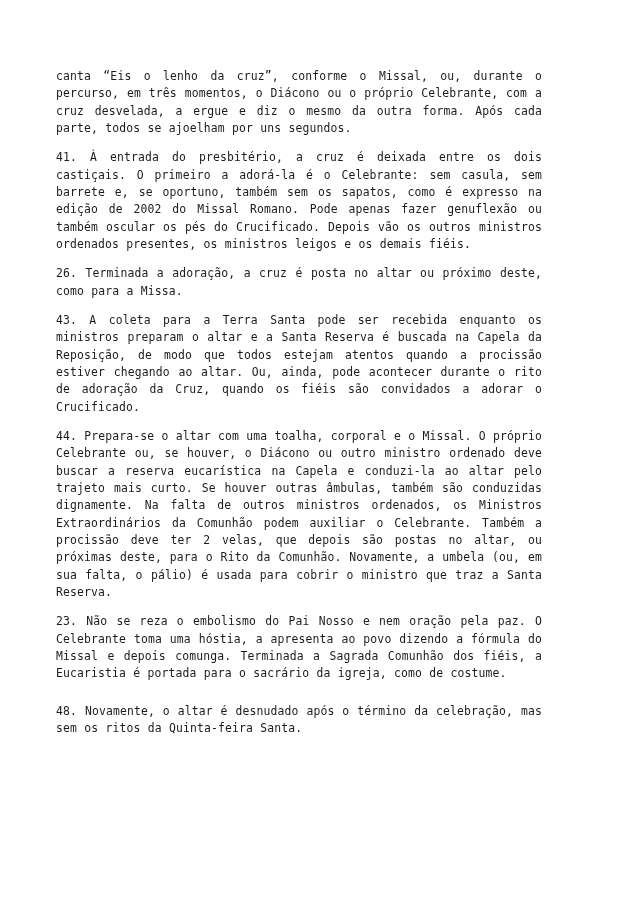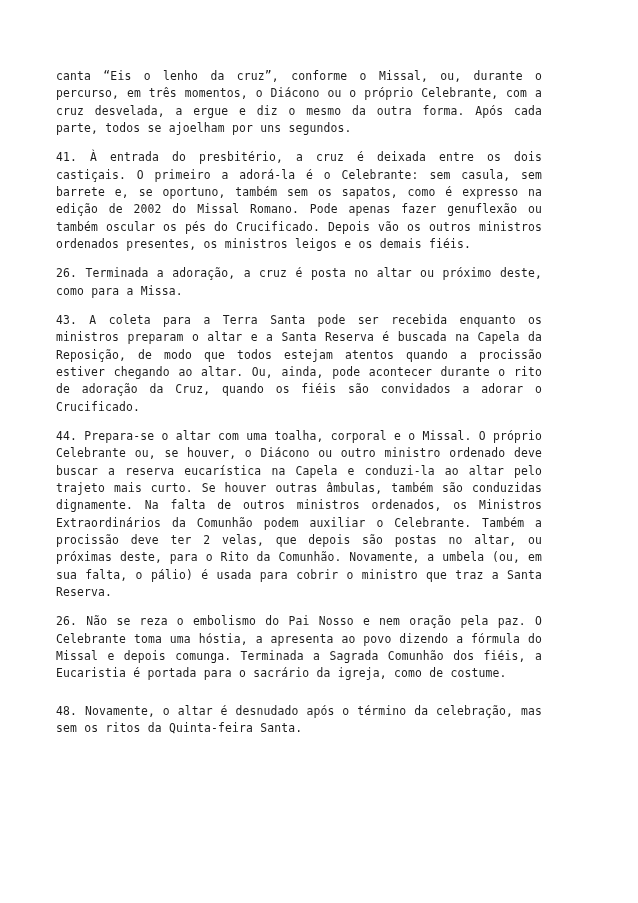--- a/index.html
+++ b/index.html
@@ -38,15 +38,15 @@
 </style>
 </head>
 <body>
 
 <div class="page">
   <p class="para">canta “Eis o lenho da cruz”, conforme o Missal, ou, durante o percurso, em três momentos, o Diácono ou o próprio Celebrante, com a cruz desvelada, a ergue e diz o mesmo da outra forma. Após cada parte, todos se ajoelham por uns segundos.</p>
   <p class="para">41. À entrada do presbitério, a cruz é deixada entre os dois castiçais. O primeiro a adorá-la é o Celebrante: sem casula, sem barrete e, se oportuno, também sem os sapatos, como é expresso na edição de 2002 do Missal Romano. Pode apenas fazer genuflexão ou também oscular os pés do Crucificado. Depois vão os outros ministros ordenados presentes, os ministros leigos e os demais fiéis.</p>
   <p class="para">26. Terminada a adoração, a cruz é posta no altar ou próximo deste, como para a Missa.</p>
   <p class="para">43. A coleta para a Terra Santa pode ser recebida enquanto os ministros preparam o altar e a Santa Reserva é buscada na Capela da Reposição, de modo que todos estejam atentos quando a procissão estiver chegando ao altar. Ou, ainda, pode acontecer durante o rito de adoração da Cruz, quando os fiéis são convidados a adorar o Crucificado.</p>
   <p class="para">44. Prepara-se o altar com uma toalha, corporal e o Missal. O próprio Celebrante ou, se houver, o Diácono ou outro ministro ordenado deve buscar a reserva eucarística na Capela e conduzi-la ao altar pelo trajeto mais curto. Se houver outras âmbulas, também são conduzidas dignamente. Na falta de outros ministros ordenados, os Ministros Extraordinários da Comunhão podem auxiliar o Celebrante. Também a procissão deve ter 2 velas, que depois são postas no altar, ou próximas deste, para o Rito da Comunhão. Novamente, a umbela (ou, em sua falta, o pálio) é usada para cobrir o ministro que traz a Santa Reserva.</p>
-  <p class="para">26. Não se reza o embolismo do Pai Nosso e nem oração pela paz. O Celebrante toma uma hóstia, a apresenta ao povo dizendo a fórmula do Missal e depois comunga. Terminada a Sagrada Comunhão dos fiéis, a Eucaristia é portada para o sacrário da igreja, como de costume.</p>
+  <p class="para">23. Não se reza o embolismo do Pai Nosso e nem oração pela paz. O Celebrante toma uma hóstia, a apresenta ao povo dizendo a fórmula do Missal e depois comunga. Terminada a Sagrada Comunhão dos fiéis, a Eucaristia é portada para o sacrário da igreja, como de costume.</p>
   <p class="para">48. Novamente, o altar é desnudado após o término da celebração, mas sem os ritos da Quinta-feira Santa.</p>
 </div>
 
 </body></html>

